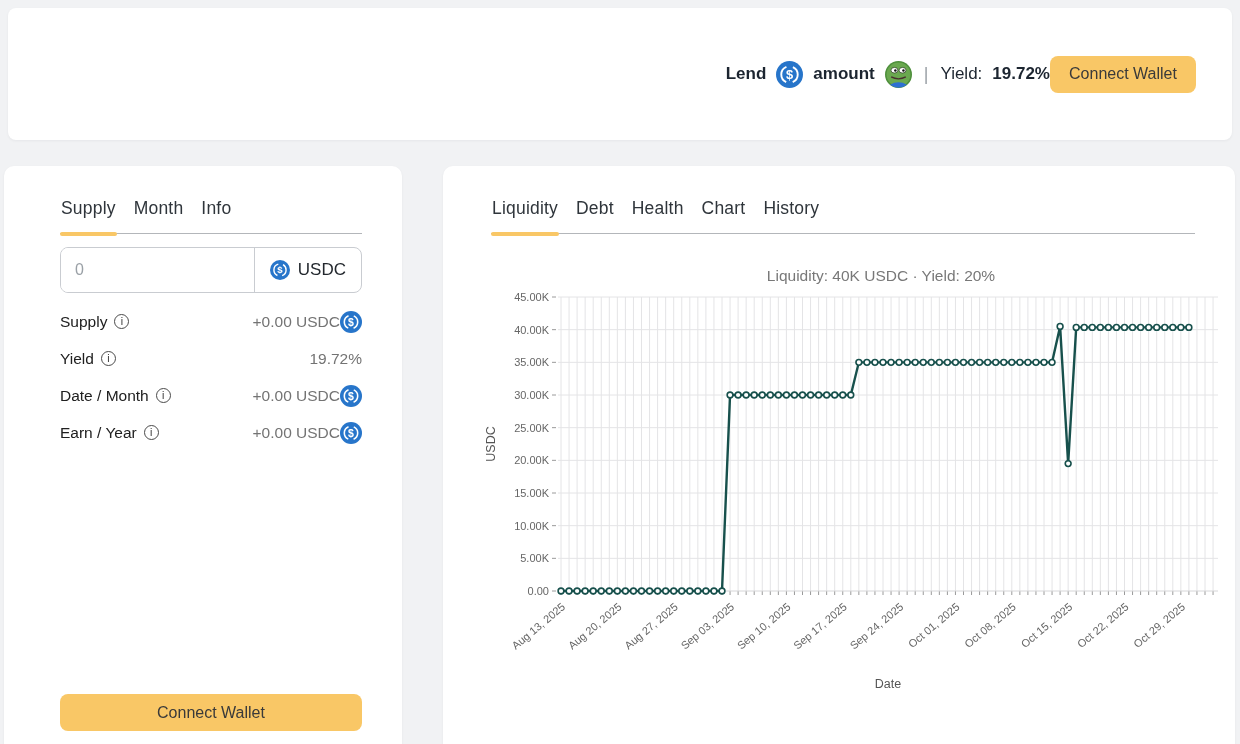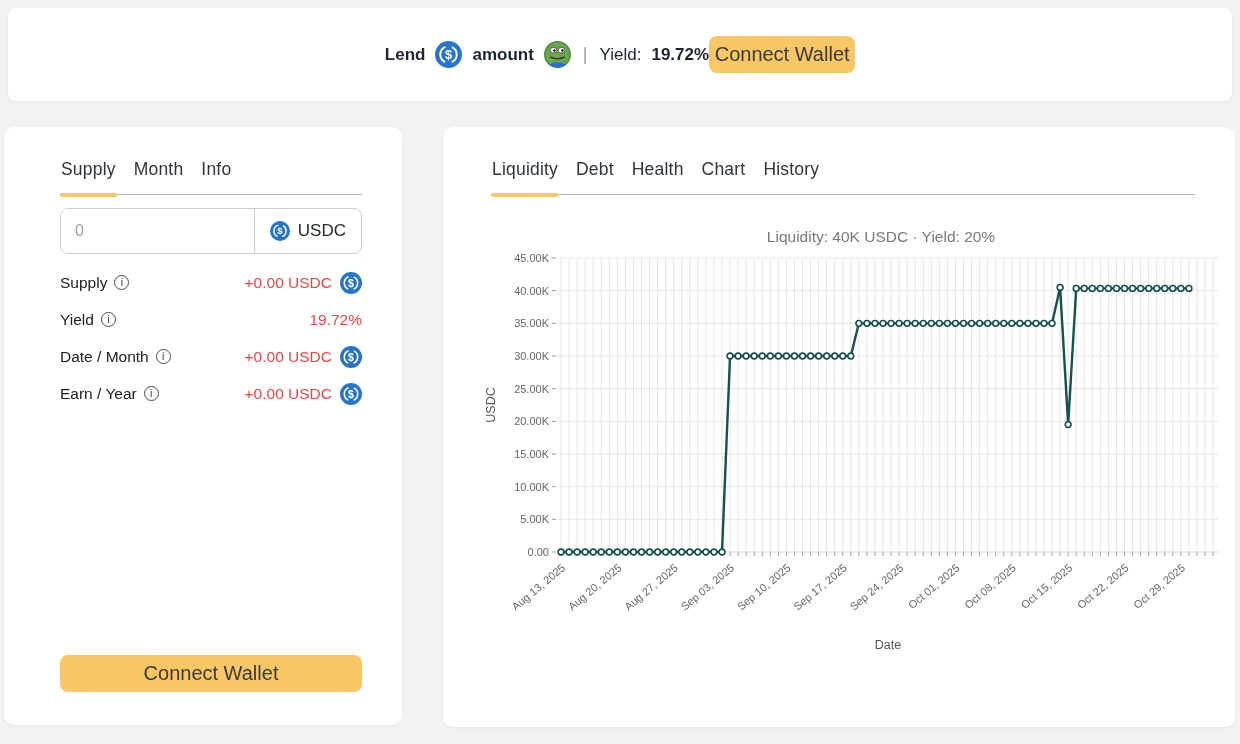--- a/index.html
+++ b/index.html
@@ -2,29 +2,29 @@
 <html><head>
 <meta charset="utf-8">
 <style>
   * { margin:0; padding:0; box-sizing:border-box; }
   html,body { width:1240px; height:744px; overflow:hidden;
     font-family:"Liberation Sans", sans-serif; background:#f1f2f4; color:#1c2530; }
 
   .card { background:#fff; border-radius:10px; box-shadow:0 1px 3px rgba(16,24,40,.05); }
 
   
-  .header { height:93px; margin:8px 8px 0 8px; border-radius:8px;
-    display:flex; align-items:center; justify-content:center; padding:0 36px; }
+  .header { height:132px; margin:8px 8px 0 8px; border-radius:8px;
+    display:flex; align-items:center; justify-content:flex-end; padding:0 36px; }
   .header-left { display:flex; align-items:center; gap:10px; font-size:17px; }
   .bold { font-weight:700; }
   .divider { color:#9aa0a6; font-size:18px; margin:0 2px; }
   .coin { display:inline-block; vertical-align:middle; }
 
   .btn-yellow { background:#f9c766; border:none; border-radius:8px; color:#3a3a3a;
-    font-family:"Liberation Sans",sans-serif; font-size:20px; font-weight:400;
+    font-family:"Liberation Sans",sans-serif; font-size:16px; font-weight:400;
     cursor:pointer; }
   .header-btn { width:146px; height:37px; }
 
   
   .content { display:flex; gap:41px; padding:26px 0 0 4px; align-items:flex-start; }
 
   .tabs { display:flex; gap:16px; border-bottom:1px solid #b3b6ba; }
   .tab { position:relative; background:none; border:none; cursor:pointer;
     font-family:"Liberation Sans",sans-serif; font-size:17.5px; color:#2f353b;
     letter-spacing:.2px; padding:4px 1px 14px 1px; }
@@ -40,21 +40,21 @@
     border:1px solid #c9ccd1; border-radius:8px; background:#fff; overflow:hidden; }
   .input-group input { flex:1; min-width:0; border:none; outline:none; padding:0 14px;
     font-size:16px; font-family:"Liberation Sans",sans-serif; color:#1c2530; }
   .input-group input::placeholder { color:#9aa0a6; }
   .token-addon { display:flex; align-items:center; gap:8px; padding:0 15px;
     border-left:1px solid #c9ccd1; font-size:17px; color:#23282e; cursor:pointer; }
 
   .rows { margin-top:10px; }
   .row { display:flex; align-items:center; justify-content:space-between; height:37px; }
   .row-label { display:flex; align-items:center; gap:7px; font-size:15.5px; color:#202020; }
-  .row-value { display:flex; align-items:center; gap:8px; font-size:15.5px; color:#ef4444; }
+  .row-value { display:flex; align-items:center; font-size:15.5px; color:#737373; }
   .info { width:15px; height:15px; border:1px solid #4a4a4a; border-radius:50%;
     display:inline-flex; align-items:center; justify-content:center;
     font-size:10.5px; color:#333; line-height:1; }
   .spacer { flex:1; }
   .panel-btn { width:100%; height:37px; }
 
   
   .chart-card { width:792px; height:600px; padding:28px 40px 0 48px; }
   .chart-wrap { margin:28px -40px 0 -40px; height:505px; position:relative; }
   .chart-wrap svg { display:block; }

